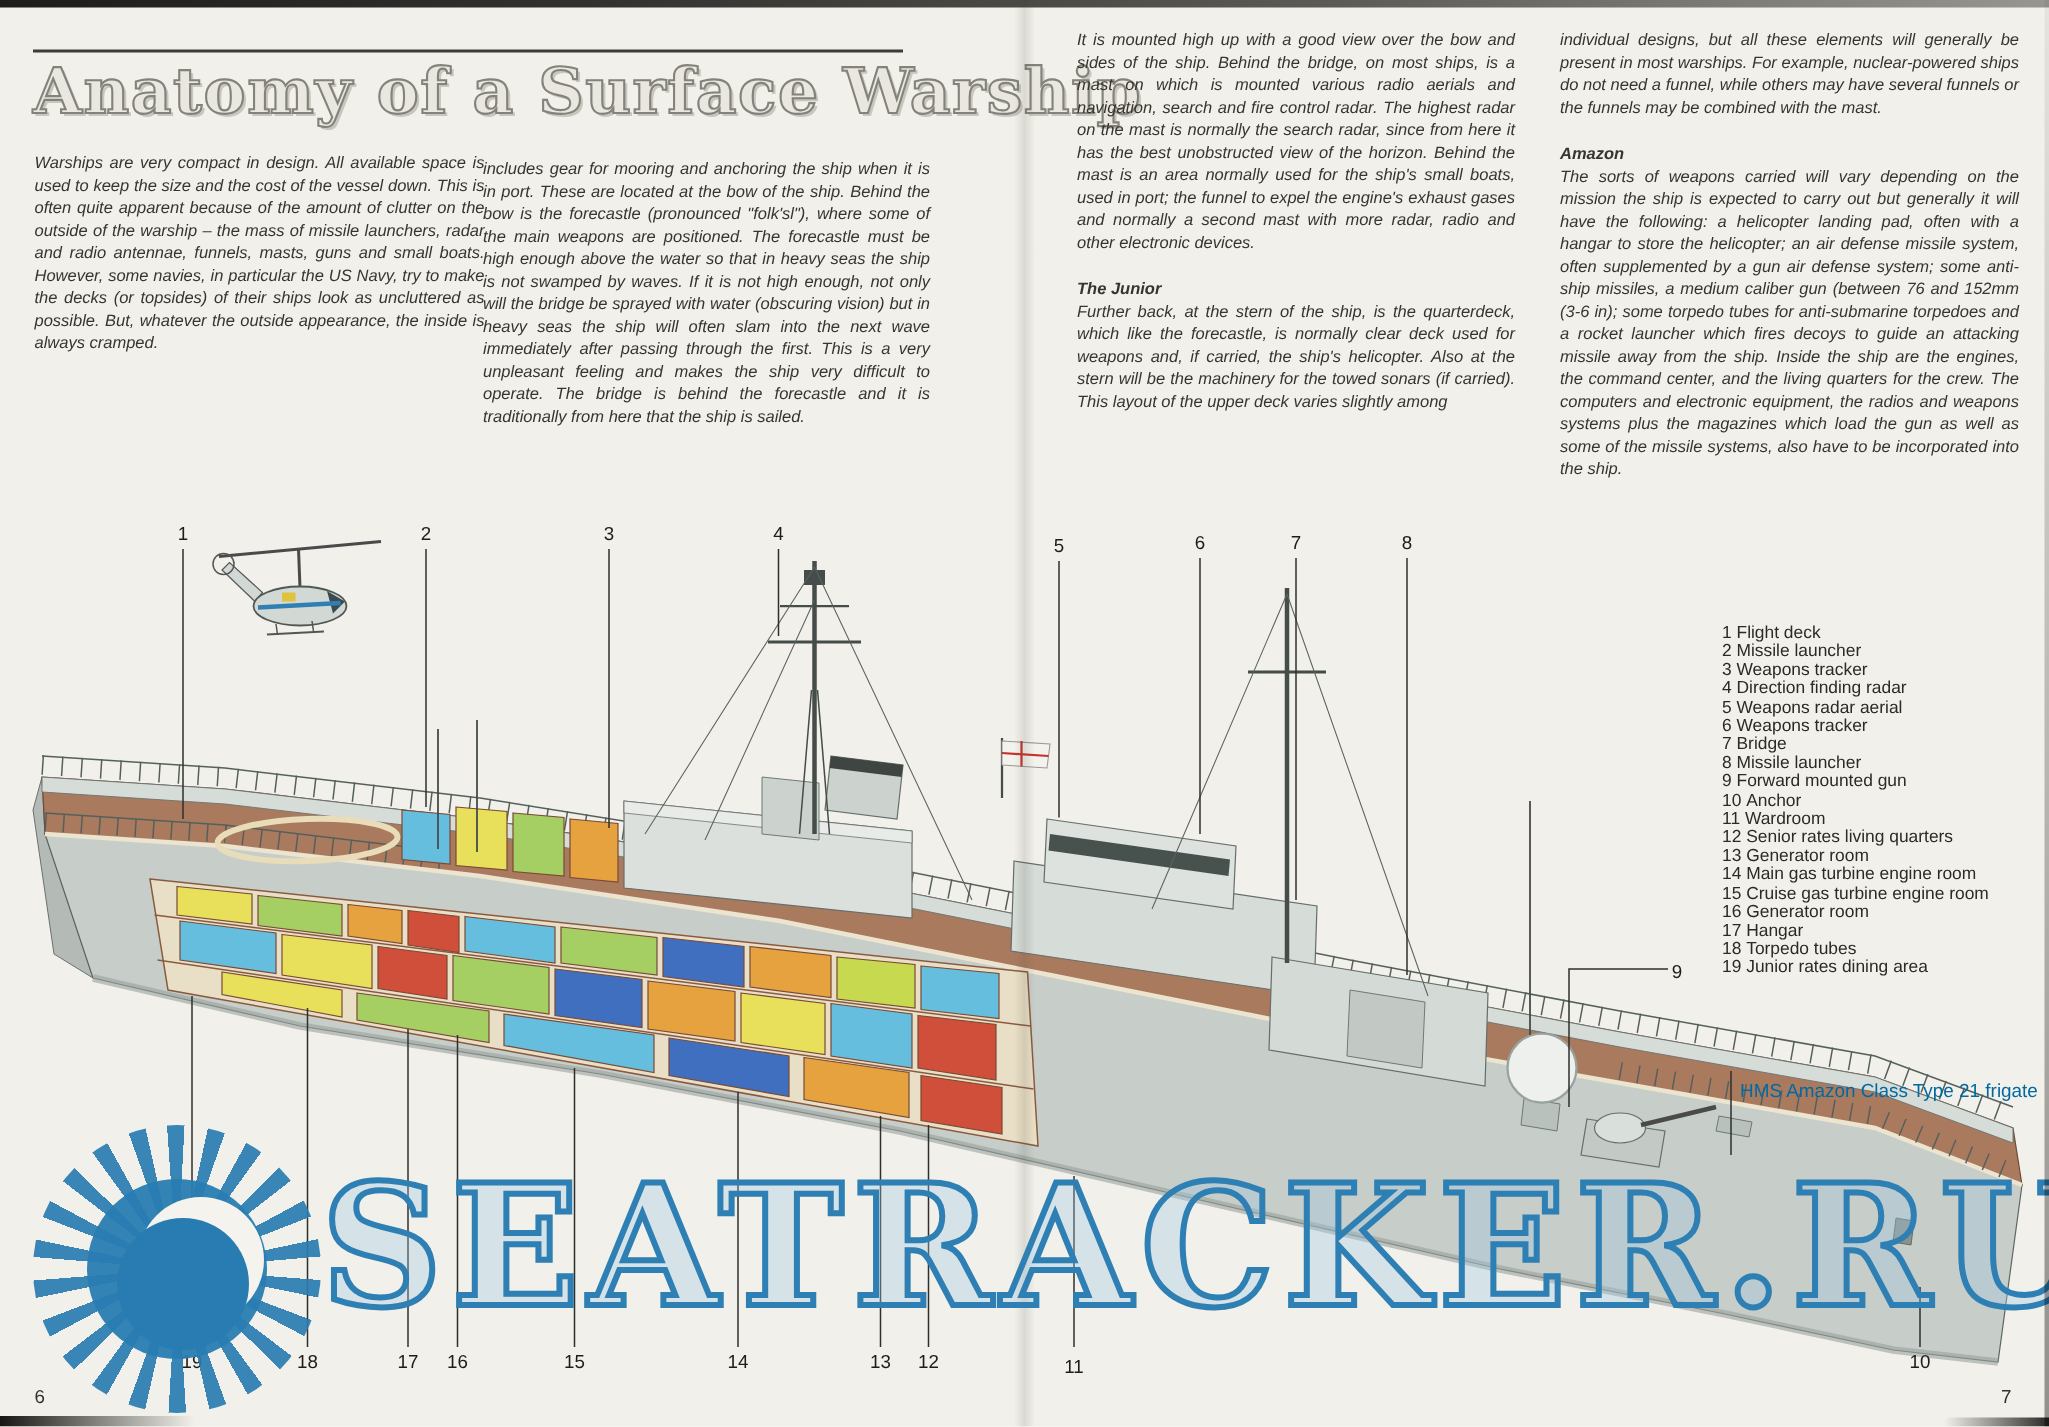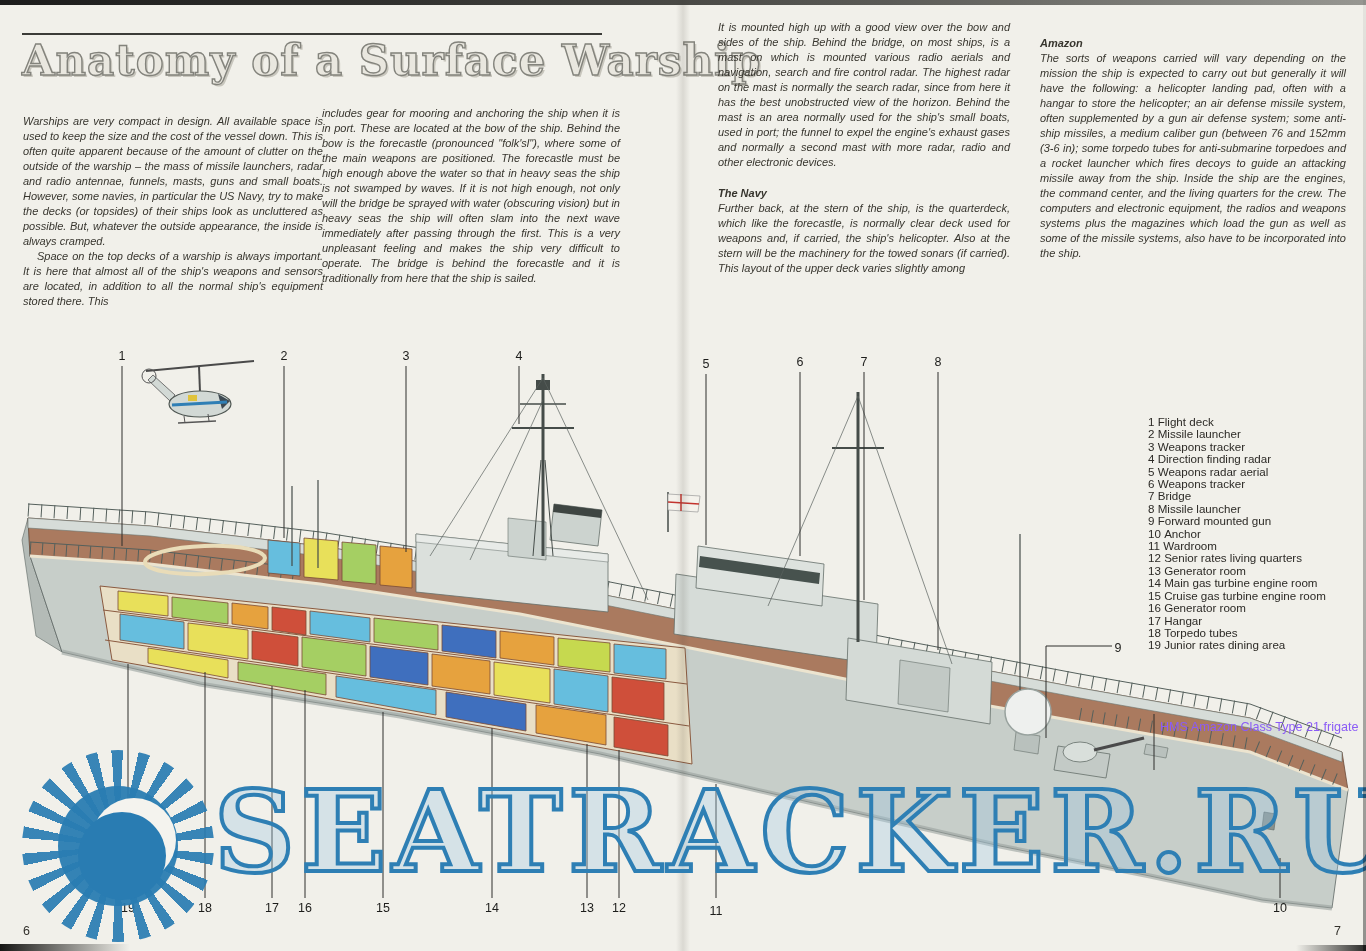--- a/index.html
+++ b/index.html
@@ -24,21 +24,21 @@
   
   .textcol{position:absolute;font-size:11px;line-height:15px;text-align:justify;z-index:3;font-style:italic;}
   .textcol p{margin:0;}
   .textcol p.indent{text-indent:14px;}
   .textcol p.heading{font-weight:bold;margin-top:16px;}
   
   .legend{position:absolute;left:1148px;top:416px;width:220px;font-size:11.6px;line-height:12.4px;
         color:#2c2a26;z-index:3;}
   .legend-row{white-space:nowrap;}
   
-  .caption{position:absolute;left:1160px;top:720px;font-size:12.6px;color:#8b5cf6;z-index:3;white-space:nowrap;}
+  .caption{position:absolute;left:1160px;top:720px;font-size:12.6px;color:#0369a1;z-index:3;white-space:nowrap;}
   
   .pagenum{position:absolute;font-size:12.5px;color:#33312c;z-index:3;}
   
   .callout-layer{position:absolute;left:0;top:0;width:100%;height:100%;z-index:3;pointer-events:none;}
   .callout-num{position:absolute;transform:translateX(-50%);font-size:12.5px;color:#1d1d1b;}
   
   .ship-svg{position:absolute;left:0;top:0;z-index:1;}
   
   .watermark-text{position:absolute;left:214px;top:776px;z-index:6;pointer-events:none;
         font-family:"DejaVu Serif",serif;font-weight:bold;font-size:112px;line-height:1;letter-spacing:6px;
@@ -55,34 +55,34 @@
 
 <div class="page">
 
   <div class="edge-top"></div>
   <div class="gutter"></div>
 
   <div class="title-block">
     <div class="title-text">Anatomy of a Surface Warship</div>
   </div>
 
-  <div class="textcol" style="left:23px;top:114px;width:300px">
+  <div class="textcol" style="left:23px;top:102px;width:300px">
     <p>Warships are very compact in design. All available space is used to keep the size and the cost of the vessel down. This is often quite apparent because of the amount of clutter on the outside of the warship – the mass of missile launchers, radar and radio antennae, funnels, masts, guns and small boats. However, some navies, in particular the US Navy, try to make the decks (or topsides) of their ships look as uncluttered as possible. But, whatever the outside appearance, the inside is always cramped.</p>
-    <p class="indent">Space on the top decks of a warship is always important. It is here that almost all of the ship's weapons and sensors are located, in addition to all the normal ship's equipment stored there. This</p>
   </div>
   <div class="textcol" style="left:322px;top:106px;width:298px">
     <p>includes gear for mooring and anchoring the ship when it is in port. These are located at the bow of the ship. Behind the bow is the forecastle (pronounced "folk'sl"), where some of the main weapons are positioned. The forecastle must be high enough above the water so that in heavy seas the ship is not swamped by waves. If it is not high enough, not only will the bridge be sprayed with water (obscuring vision) but in heavy seas the ship will often slam into the next wave immediately after passing through the first. This is a very unpleasant feeling and makes the ship very difficult to operate. The bridge is behind the forecastle and it is traditionally from here that the ship is sailed.</p>
   </div>
 
   <div class="textcol" style="left:718px;top:20px;width:292px">
     <p>It is mounted high up with a good view over the bow and sides of the ship. Behind the bridge, on most ships, is a mast on which is mounted various radio aerials and navigation, search and fire control radar. The highest radar on the mast is normally the search radar, since from here it has the best unobstructed view of the horizon. Behind the mast is an area normally used for the ship's small boats, used in port; the funnel to expel the engine's exhaust gases and normally a second mast with more radar, radio and other electronic devices.</p>
-    <p class="heading">The Navy</p>
+    <p class="heading">The Junior</p>
     <p>Further back, at the stern of the ship, is the quarterdeck, which like the forecastle, is normally clear deck used for weapons and, if carried, the ship's helicopter. Also at the stern will be the machinery for the towed sonars (if carried). This layout of the upper deck varies slightly among</p>
   </div>
   <div class="textcol" style="left:1040px;top:20px;width:306px">
+    <p>individual designs, but all these elements will generally be present in most warships. For example, nuclear-powered ships do not need a funnel, while others may have several funnels or the funnels may be combined with the mast.</p>
     <p class="heading">Amazon</p>
     <p>The sorts of weapons carried will vary depending on the mission the ship is expected to carry out but generally it will have the following: a helicopter landing pad, often with a hangar to store the helicopter; an air defense missile system, often supplemented by a gun air defense system; some anti-ship missiles, a medium caliber gun (between 76 and 152mm (3-6 in); some torpedo tubes for anti-submarine torpedoes and a rocket launcher which fires decoys to guide an attacking missile away from the ship. Inside the ship are the engines, the command center, and the living quarters for the crew. The computers and electronic equipment, the radios and weapons systems plus the magazines which load the gun as well as some of the missile systems, also have to be incorporated into the ship.</p>
   </div>
 
   <svg class="ship-svg" width="1366" height="951" viewBox="0 0 1366 951">
 
     <g>
       <polygon points="28,518 30,556 62,652 36,636 22,540" fill="#b4bbb7" stroke="#5d6663" stroke-width="0.6"></polygon>
       <polygon points="30,556 150,564 320,584 520,614 700,650 900,690 1080,722 1250,752 1348,790 1332,908 1262,900 1150,876 1000,846 800,800 600,754 400,716 200,684 62,652" fill="#c7cec9" stroke="#5d6663" stroke-width="0.8"></polygon>
       <path d="M62,652 L200,684 L400,716 L600,754 L800,800 L1000,846 L1150,876 L1262,900 L1332,908" stroke="#9aa29e" stroke-width="5" fill="none" opacity="0.6"></path>

